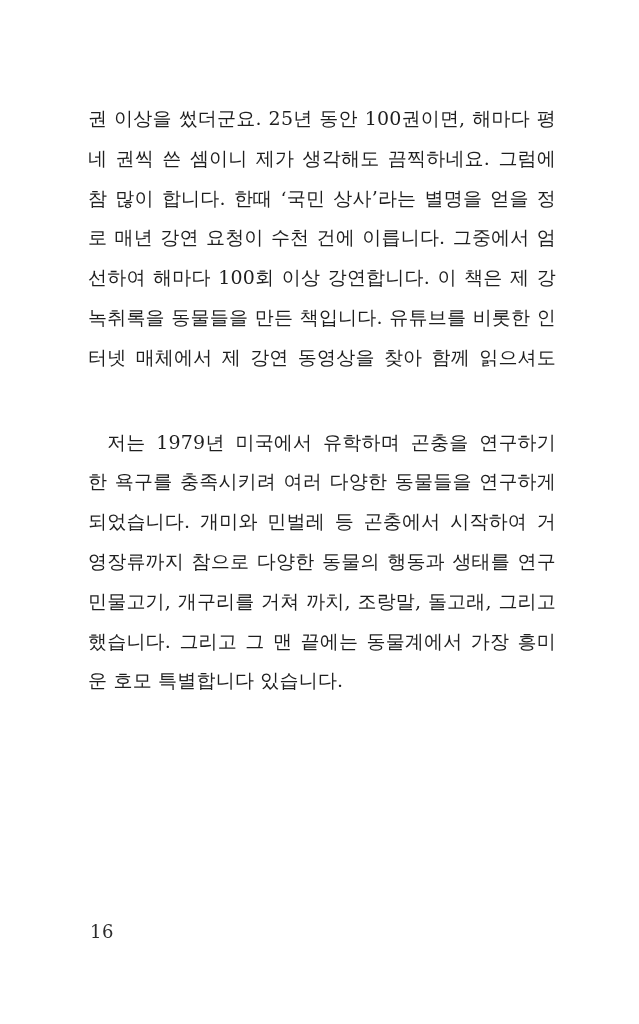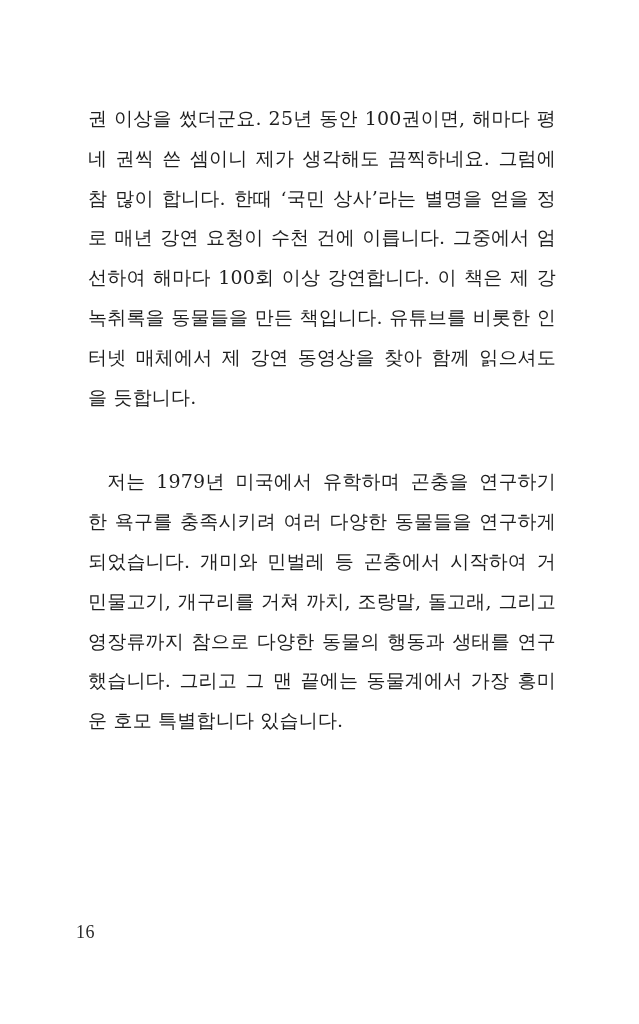--- a/index.html
+++ b/index.html
@@ -44,53 +44,51 @@
     height: 39.8px;
   }
   .ln.last {
     text-align-last: left;
   }
   .ln.indent {
     text-indent: 1em;
   }
   .pagenum {
     position: absolute;
-    left: 76px;
+    left: 90px;
     top: 920px;
     font-size: 18px;
     line-height: 24px;
     color: #2b2b2b;
     letter-spacing: 0.5px;
-    font-family: Liberation Serif, serif;
   }
 </style>
 </head>
 <body>
 
 <div class="page">
 
   <div class="textblock">
 
     <div class="para">
       <div class="ln">권 이상을 썼더군요. 25년 동안 100권이면, 해마다 평균</div>
       <div class="ln">네 권씩 쓴 셈이니 제가 생각해도 끔찍하네요. 그럼에도</div>
       <div class="ln">참 많이 합니다. 한때 ‘국민 상사’라는 별명을 얻을 정도</div>
       <div class="ln">로 매년 강연 요청이 수천 건에 이릅니다. 그중에서 엄</div>
       <div class="ln">선하여 해마다 100회 이상 강연합니다. 이 책은 제 강연</div>
       <div class="ln">녹취록을 동물들을 만든 책입니다. 유튜브를 비롯한 인</div>
       <div class="ln">터넷 매체에서 제 강연 동영상을 찾아 함께 읽으셔도 좋</div>
-      <div class="ln last">을 듯합니다.</div>
     </div>
 
     <div class="para">
       <div class="ln indent">저는 1979년 미국에서 유학하며 곤충을 연구하기 시</div>
       <div class="ln">한 욕구를 충족시키려 여러 다양한 동물들을 연구하게</div>
       <div class="ln">되었습니다. 개미와 민벌레 등 곤충에서 시작하여 거미,</div>
+      <div class="ln">영장류까지 참으로 다양한 동물의 행동과 생태를 연구</div>
       <div class="ln">민물고기, 개구리를 거쳐 까치, 조랑말, 돌고래, 그리고</div>
-      <div class="ln">영장류까지 참으로 다양한 동물의 행동과 생태를 연구</div>
       <div class="ln">했습니다. 그리고 그 맨 끝에는 동물계에서 가장 흥미로</div>
       <div class="ln last">운 호모 특별합니다 있습니다.</div>
     </div>
 
   </div>
 
   <div class="pagenum">16</div>
 
 </div>
 

